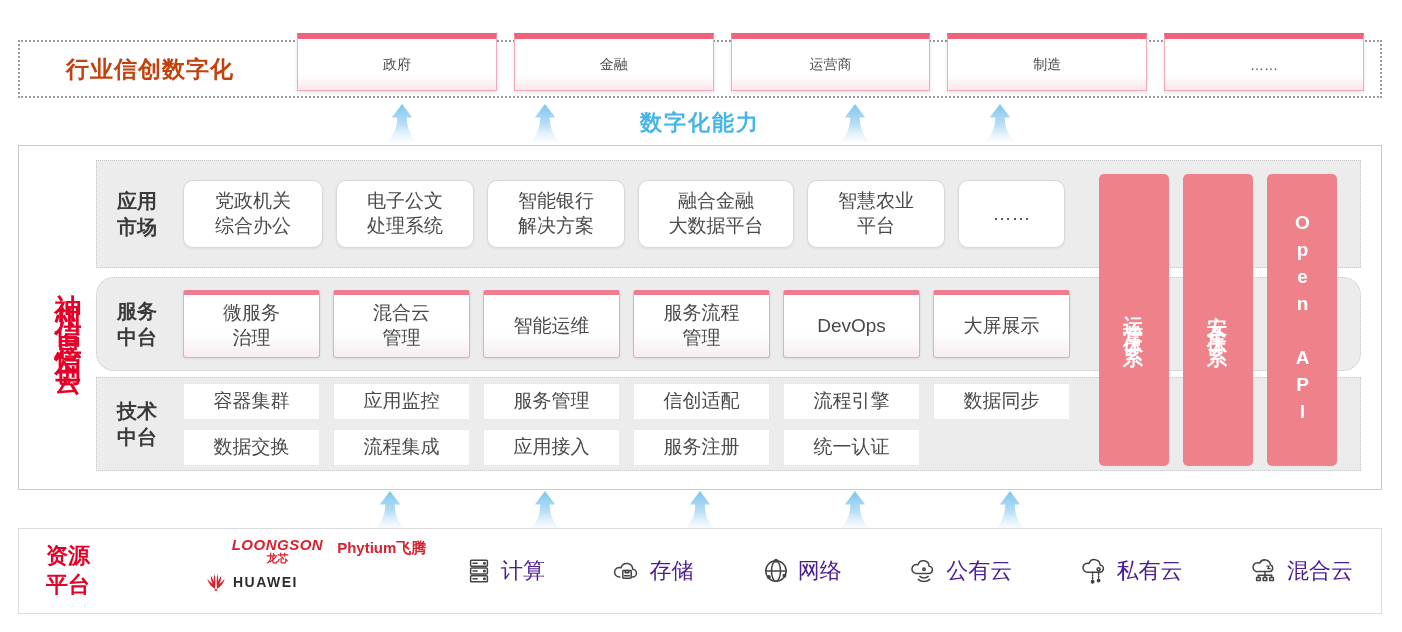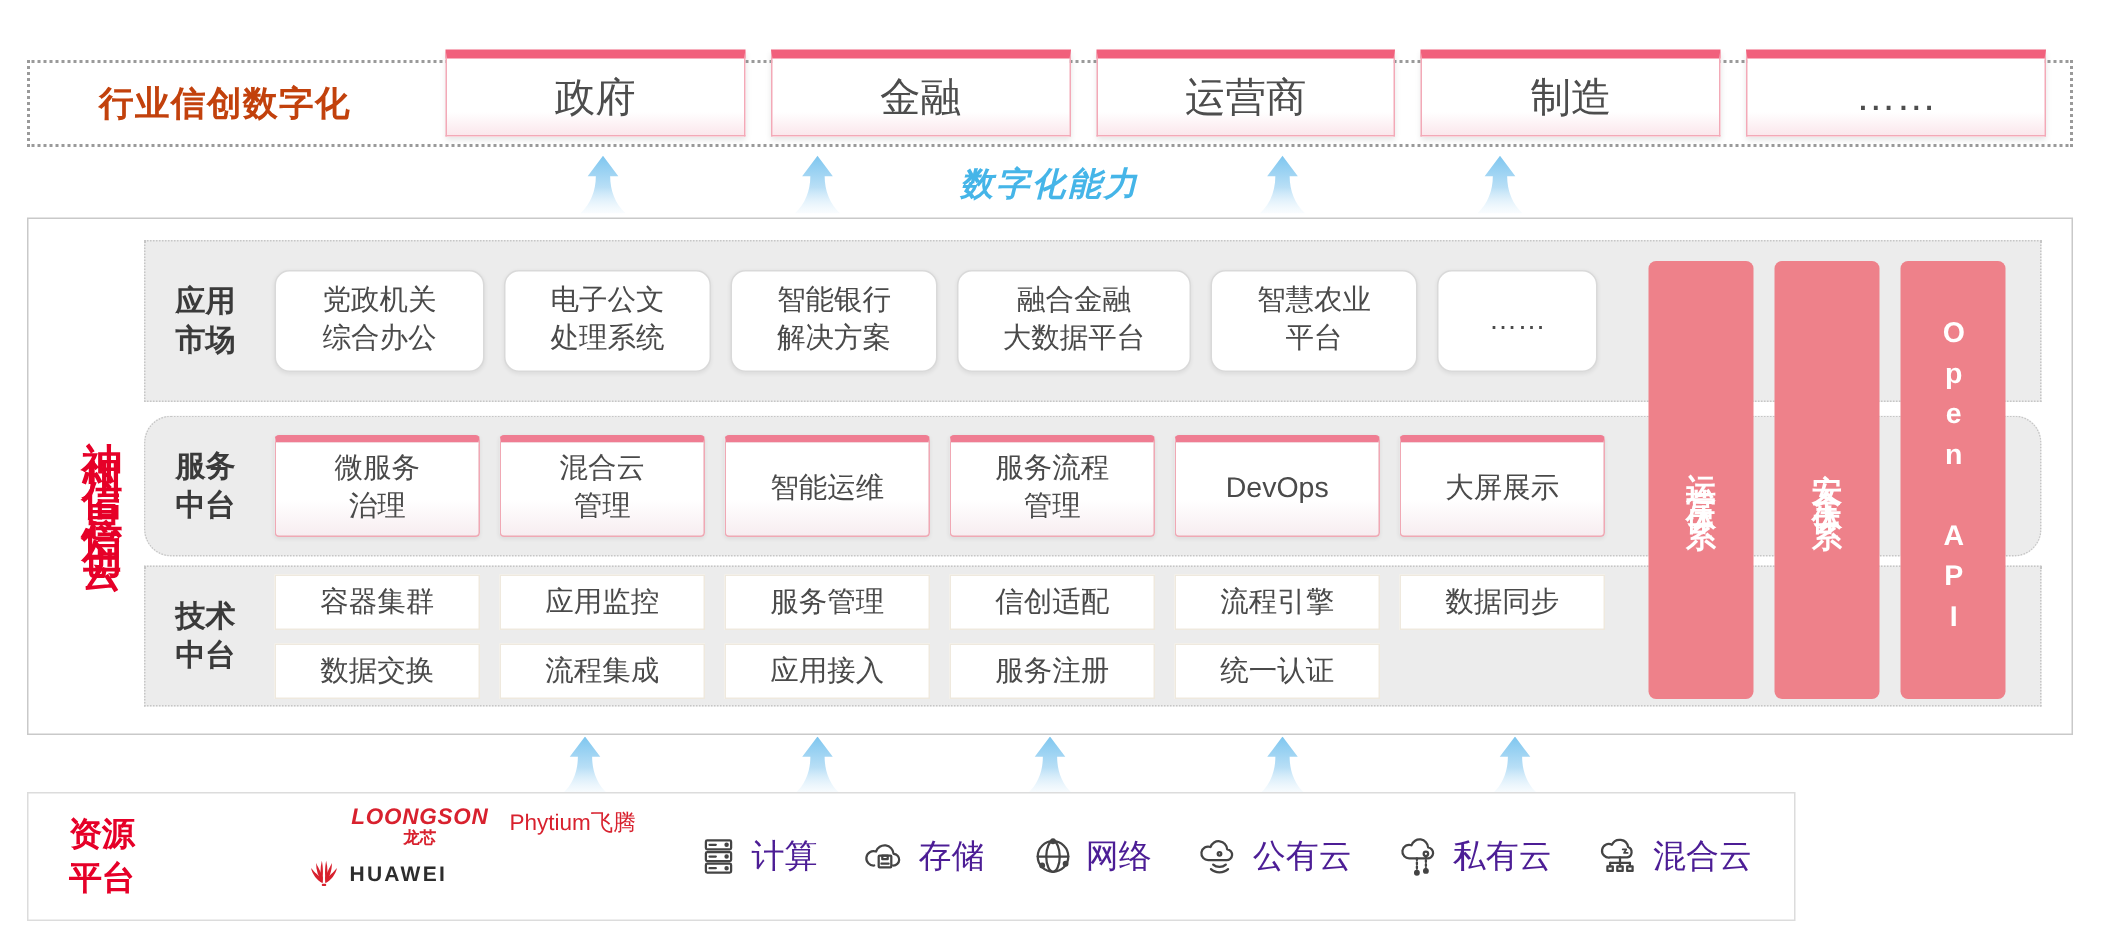--- a/index.html
+++ b/index.html
@@ -21,31 +21,31 @@
   }
   .top-boxes {
     position:absolute; left:277px; right:16px; top:-9px; height:58px;
     display:flex; gap:17px; z-index:2;
   }
   .top-box {
     flex:1; background:linear-gradient(#fff 0%,#fff 70%,#fbe7ec 100%);
     border:1px solid #f3a9b7; border-top:6px solid #f1607c;
     box-shadow:0 2px 4px rgba(0,0,0,.10);
     display:flex; align-items:center; justify-content:center;
-    font-size:27px; color:#4d4d4d;text-align:center;
+    font-size:14px; color:#4d4d4d;text-align:center;
   }
 
   
   .arrow-row { position:absolute; left:18px; width:1364px; height:40px; }
   #arrows-top { top:102px; }
   #arrows-bottom { top:490px; }
   .up-arrow { position:absolute; top:1px; }
   .capability-label {
     position:absolute; left:0; right:0; top:6px; text-align:center;
-    font-size:22px; font-weight:bold; color:#45b5e8; letter-spacing:2px;font-style:italic;
+    font-size:22px; font-weight:bold; color:#45b5e8; letter-spacing:2px;
   }
 
   
   #main-box {
     position:absolute; left:18px; top:145px; width:1364px; height:345px;
     border:1px solid #c9c9c9; background:#fff;
   }
   .vertical-title {
     position:absolute; left:20px; top:0; height:100%; width:58px;
     display:flex; align-items:center; justify-content:center;
@@ -96,35 +96,35 @@
   }
   #side-bar-0 { left:1080px; } #side-bar-1 { left:1164px; } #side-bar-2 { left:1248px; }
   .side-bar span {
     writing-mode:vertical-rl; text-orientation:upright;
     color:#fff; font-size:20px; font-weight:bold; letter-spacing:10px;
   }
   #side-bar-2 span { letter-spacing:6px; font-size:19px; }
 
   
   #bottom-box {
-    position:absolute; left:18px; top:528px; width:1179px; height:86px;
+    position:absolute; left:18px; top:528px; width:1364px; height:86px;
     border:1px solid #dcdcdc; background:#fff;padding-left:12px;
   }
   .res-label {
     position:absolute; left:27px; top:50%; transform:translateY(-50%);
     font-size:22px; font-weight:bold; color:#e60028; line-height:1.3;
   }
   .vendors {
     position:absolute; left:185px; top:7px; width:250px; text-align:center;
   }
   .vendor-row1 { display:flex; justify-content:center; align-items:flex-start; gap:14px; }
   .loongson-block { text-align:center; }
   .loongson-text { font-size:15px; font-weight:bold; font-style:italic; color:#d8212e; letter-spacing:.5px; }
   .loongson-cn { font-size:11px; font-weight:bold; color:#d8212e; margin-top:-2px; }
-  .phytium-text { font-size:15px; font-weight:normal; color:#d8212e; margin-top:3px; }
+  .phytium-text { font-size:15px; font-weight:bold; color:#d8212e; margin-top:3px; }
   .huawei-row { display:flex; align-items:center; justify-content:flex-start; gap:5px; margin-top:4px; }
   .huawei-text { font-size:14px; font-weight:bold; color:#2d2d2d; letter-spacing:1.5px; }
   .resources {
     position:absolute; left:445px; right:28px; top:0; height:100%;
     display:flex; align-items:center; justify-content:space-between;
   }
   .resource-item { display:flex; align-items:center; gap:7px; font-size:22px; color:#4c1d95; }
   .res-icon svg { display:block; }
   .hidden-defs { position:absolute; width:0; height:0; overflow:hidden; }
 </style>

